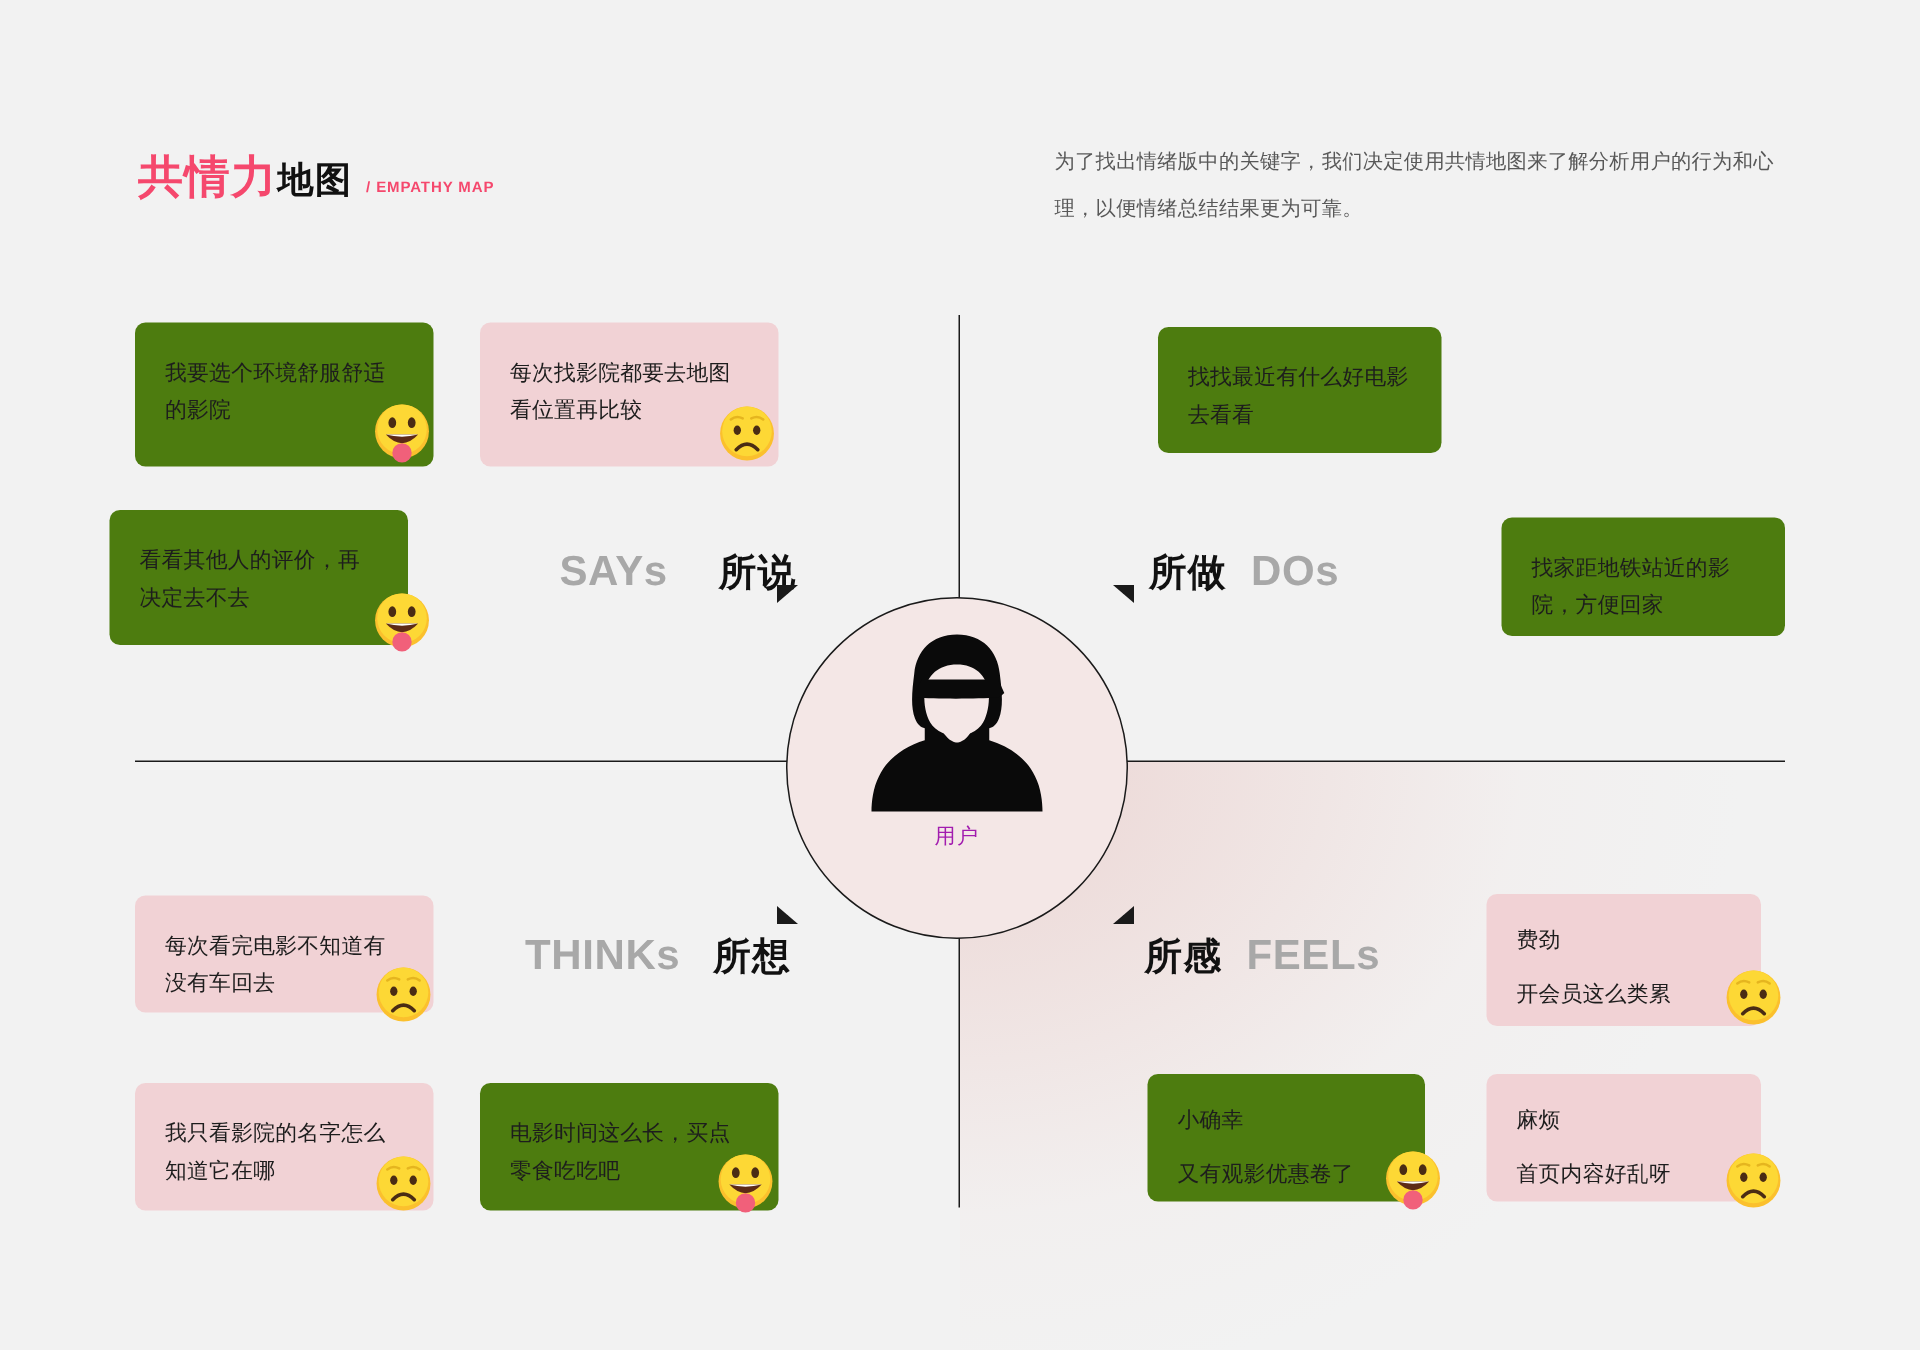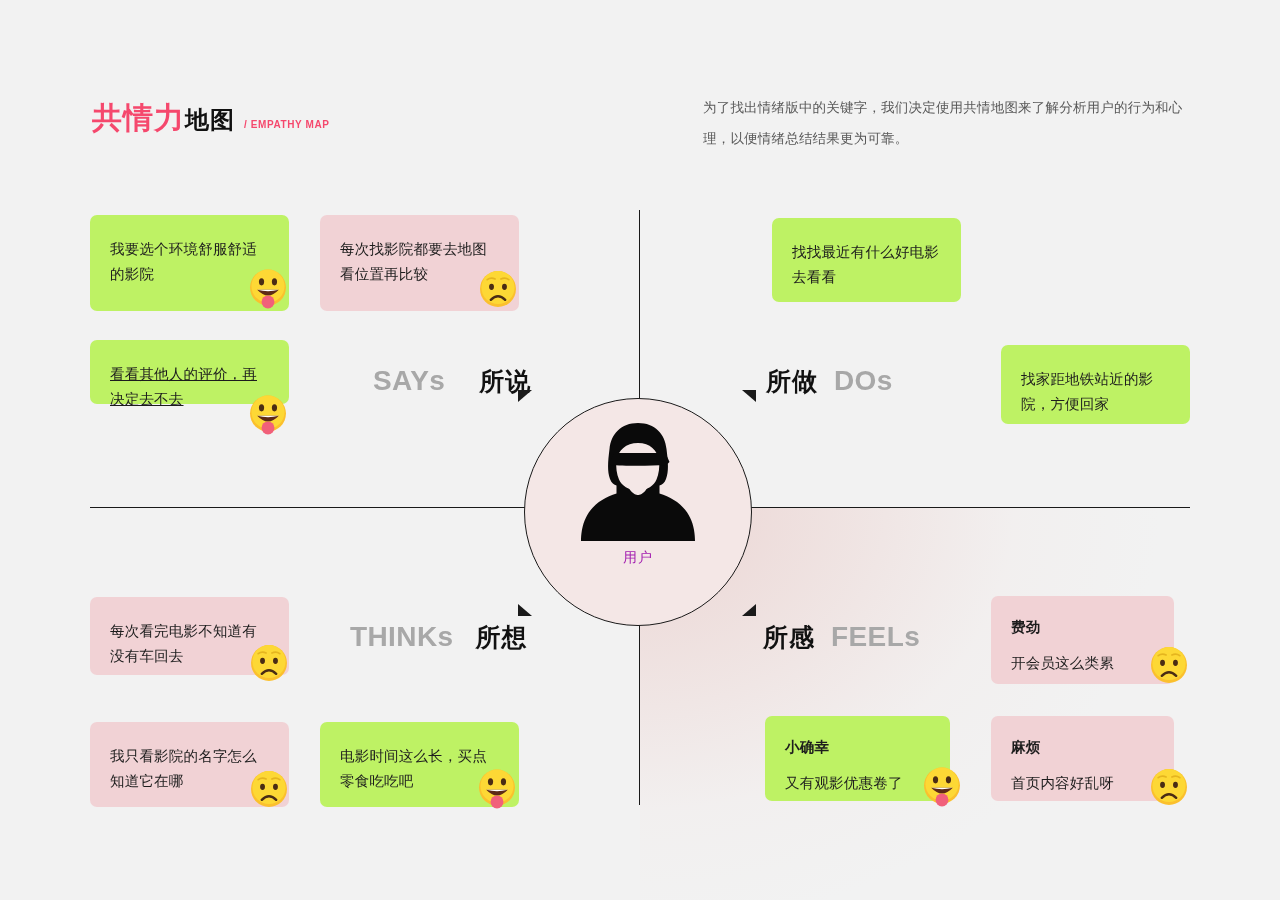--- a/index.html
+++ b/index.html
@@ -160,44 +160,44 @@
     position: absolute;
     border-radius: 7px;
     box-sizing: border-box;
     padding: 22px 20px 20px 20px;
     font-size: 14.5px;
     line-height: 25px;
     color: #1d1d1d;
     letter-spacing: 0.2px;
     z-index: 2;
   }
-  .card.blue { background: #bef264; }
+  .card.blue { background: #4d7c0f; }
   .card.pink { background: #f1d2d5; }
   .card .ctitle {
-    font-weight: bold;
+    font-weight: normal;
     font-size: 14.5px;
     display: block;
     margin-bottom: 11px;
   }
   .card .cbody { display: block; }
   .card.has-title { padding-top: 19px; }
 
   
   .emo {
     position: absolute;
     width: 46px;
     height: 46px;
     z-index: 6;
     pointer-events: none;
   }
 
   
   #c-says-1 { left: 90px;  top: 215px; width: 199px; height: 96px; }
   #c-says-2 { left: 320px; top: 215px; width: 199px; height: 96px; }
-  #c-says-3 { left: 90px;  top: 340px; width: 199px; height: 64px; text-decoration: underline; }
+  #c-says-3 { left: 73px;  top: 340px; width: 199px; height: 90px; }
 
   #c-dos-1  { left: 772px; top: 218px; width: 189px; height: 84px; }
   #c-dos-2  { left: 1001px;top: 218px; width: 189px; height: 84px; }
   #c-dos-3  { left: 1001px;top: 345px; width: 189px; height: 79px; }
 
   #c-thk-1  { left: 90px;  top: 597px; width: 199px; height: 78px; }
   #c-thk-2  { left: 90px;  top: 722px; width: 199px; height: 85px; }
   #c-thk-3  { left: 320px; top: 722px; width: 199px; height: 85px; }
 
   #c-fel-1  { left: 991px; top: 596px; width: 183px; height: 88px; }

